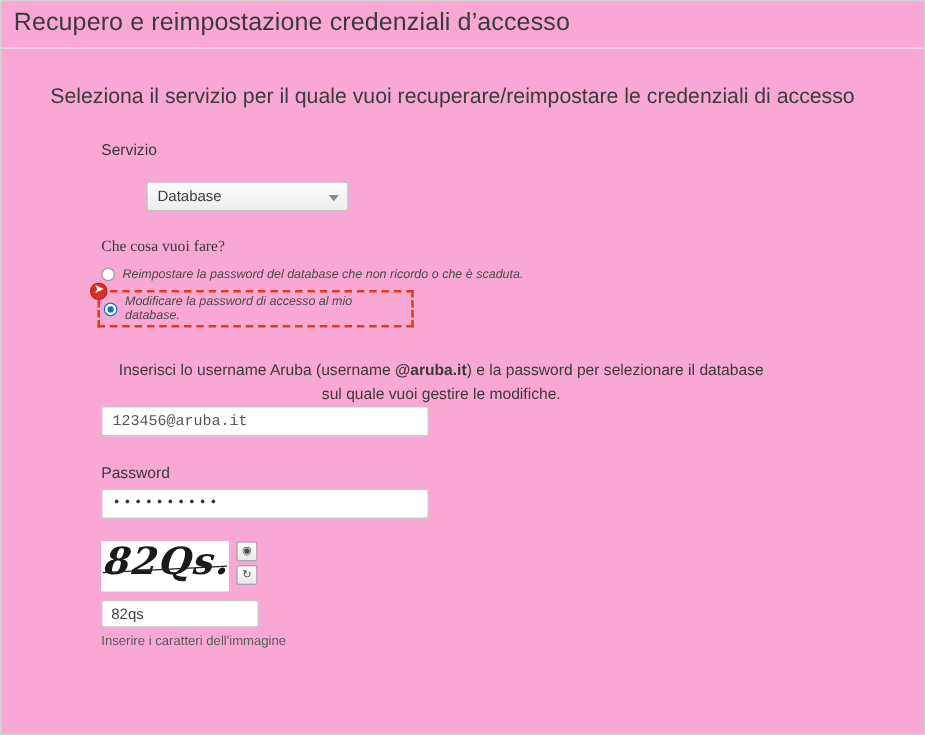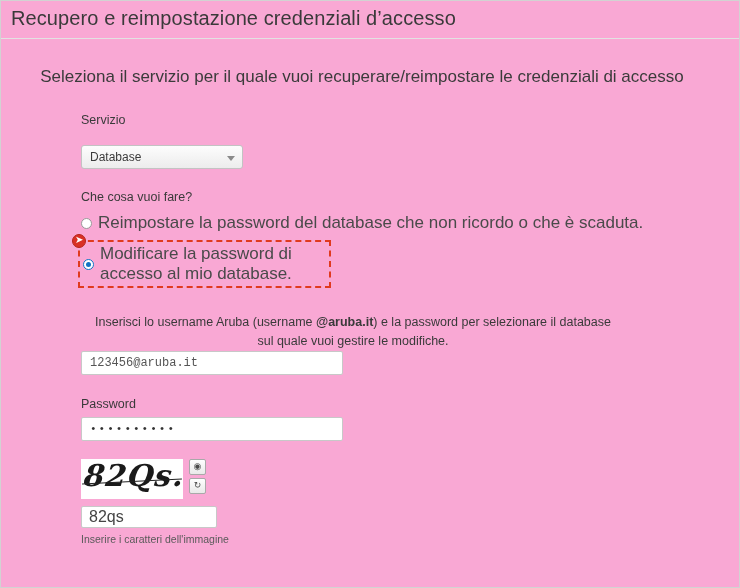--- a/index.html
+++ b/index.html
@@ -56,20 +56,21 @@
     margin-bottom: 18px;
   }
   .select-wrap {
     position: relative;
     width: 162px;
     height: 24px;
     background: linear-gradient(#fdfdfd, #ececec);
     border: 1px solid #c3c3c3;
     border-radius: 3px;
     box-sizing: border-box;
+    margin-left: 36px;
   }
   .select-wrap .sel-text {
     position: absolute;
     left: 8px;
     top: 4px;
     font-size: 12px;
     color: #3b3b3b;
   }
   .select-wrap .caret {
     position: absolute;
@@ -77,20 +78,21 @@
     top: 10px;
     width: 0; height: 0;
     border-left: 4px solid transparent;
     border-right: 4px solid transparent;
     border-top: 5px solid #8a8a8a;
   }
   .question {
     font-size: 12.5px;
     color: #3a3a3a;
     margin: 21px 0 9px 0;
+    font-family: Liberation Serif, serif;
   }
   .radio-row {
     display: flex;
     align-items: center;
     margin: 6px 0 0 0;
     position: relative;
   }
   .radio-row .radio {
     width: 11px;
     height: 11px;
@@ -107,22 +109,23 @@
   }
   .radio-row .radio.checked::after {
     content: "";
     position: absolute;
     left: 2px; top: 2px;
     width: 5px; height: 5px;
     border-radius: 50%;
     background: #1273c4;
   }
   .radio-row .radio-label {
-    font-size: 17px;
+    font-size: 10px;
     color: #4a4a4a;
+    font-style: italic;
   }
   .radio-row.highlighted {
     outline: 2px dashed #e03a1e;
     outline-offset: 1px;
     width: 243px;
     padding: 1px 2px;
   }
   .cursor-badge {
     position: absolute;
     width: 12px;
@@ -240,26 +243,26 @@
     border-radius: 2px;
     margin-bottom: 3px;
     position: relative;
     font-size: 9px;
     line-height: 13px;
     text-align: center;
     color: #4a4a4a;
   }
   .captcha-input {
     margin-top: 7px;
-    width: 136px;
+    width: 126px;
     height: 22px;
     box-sizing: border-box;
     border: 1px solid #c8c8c8;
     border-radius: 2px;
-    font-size: 16px;
+    font-size: 12px;
     color: #444;
     padding: 0 7px;
     font-family: "Liberation Sans", sans-serif;
   }
   .captcha-hint {
     font-size: 10.5px;
     color: #5a5a5a;
     margin-top: 5px;
   }
   .submit-wrap {

